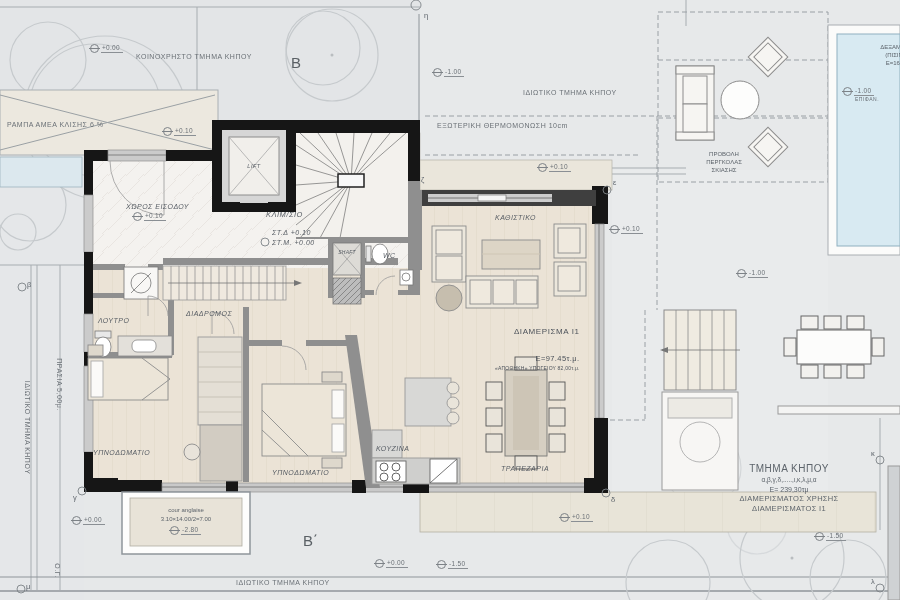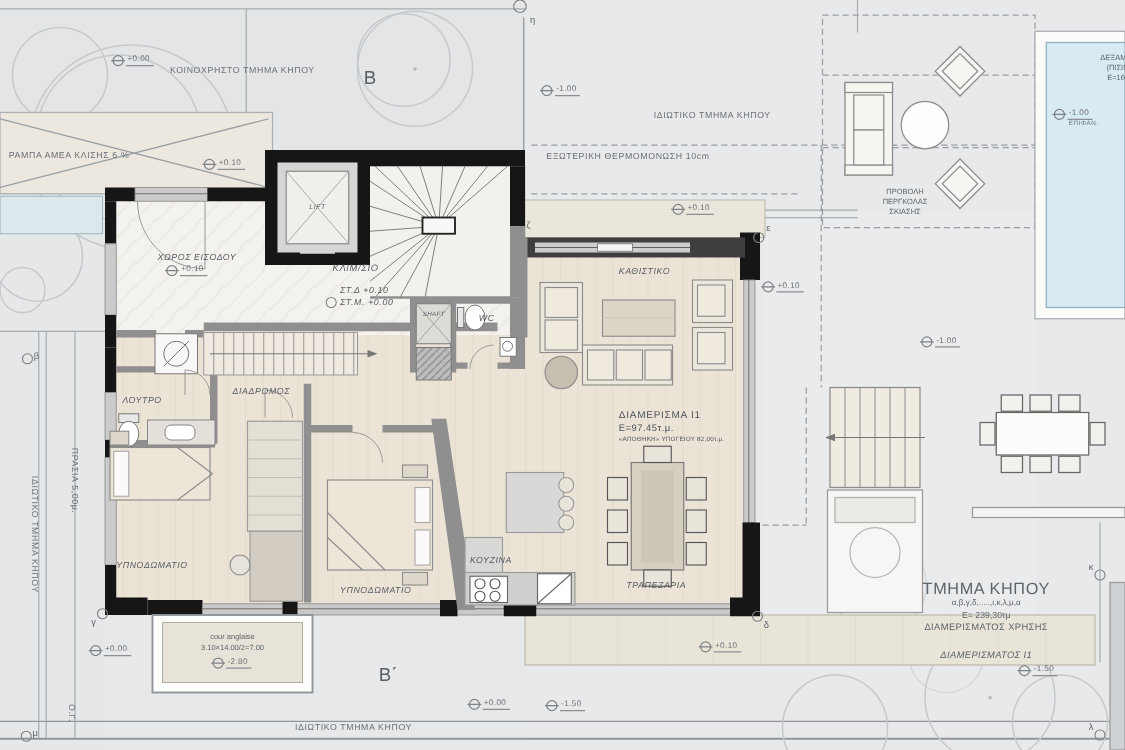--- a/index.html
+++ b/index.html
@@ -10,21 +10,21 @@
   .room{color:#565c63;font-style:italic;}
   .big{font-size:15px;color:#5a6065;letter-spacing:0;}
   .rot{transform:rotate(90deg);text-align:center;}
   .lvl{position:absolute;display:flex;align-items:flex-end;gap:2px;color:#6a7076;font-size:6.5px;line-height:1;}
   .lvl .dot{width:7px;height:7px;border:1px solid #7d8287;border-radius:50%;position:relative;flex:0 0 auto;}
   .lvl .dot:before{content:'';position:absolute;left:-2px;right:-2px;top:2.5px;border-top:1px solid #7d8287;}
   .lvl .val{border-bottom:1px solid #8a8f94;padding:0 3px 1px 1px;letter-spacing:.3px;}
   .blet{position:absolute;color:#5d646b;font-size:7.5px;line-height:1;}
   .apt{position:absolute;color:#4c525a;line-height:1;}
   .apt .l1{font-size:8px;letter-spacing:.6px;}
-  .apt .l2{font-size:7.5px;margin-top:3px;letter-spacing:.4px;}
+  .apt .l2{font-size:7.5px;margin-top:19px;letter-spacing:.4px;}
   .apt .l3{font-size:5px;margin-top:3px;letter-spacing:.2px;}
   .blk{position:absolute;text-align:center;color:#5d646b;line-height:1;}
 </style>
 </head>
 <body>
 
 <div id="plan">
 
 <svg width="900" height="600" viewBox="0 0 900 600">
   <defs>
@@ -384,32 +384,32 @@
 <div class="lab room" style="left:333px;top:250px;width:28px;text-align:center;font-size:5px;letter-spacing:.2px;">SHAFT</div>
 <div class="lab room" style="left:383px;top:252px;">WC</div>
 <div class="lab room" style="left:495px;top:214px;">ΚΑΘΙΣΤΙΚΟ</div>
 <div class="lab room" style="left:186px;top:310px;">ΔΙΑΔΡΟΜΟΣ</div>
 <div class="lab room" style="left:98px;top:317px;">ΛΟΥΤΡΟ</div>
 <div class="lab room" style="left:93px;top:449px;">ΥΠΝΟΔΩΜΑΤΙΟ</div>
 <div class="lab room" style="left:272px;top:469px;">ΥΠΝΟΔΩΜΑΤΙΟ</div>
 <div class="lab room" style="left:376px;top:445px;">ΚΟΥΖΙΝΑ</div>
 <div class="lab room" style="left:501px;top:465px;">ΤΡΑΠΕΖΑΡΙΑ</div>
 
-<div class="apt" style="left:495px;top:328px;">
+<div class="apt" style="left:495px;top:328px;text-align:right;">
   <div class="l1">ΔΙΑΜΕΡΙΣΜΑ I1</div>
   <div class="l2">E=97.45τ.μ.</div>
   <div class="l3">«ΑΠΟΘΗΚΗ» ΥΠΟΓΕΙΟΥ 82,00τ.μ.</div>
 </div>
 
 <div class="blk" style="left:730px;top:464px;width:118px;">
-  <div style="font-size:13px;letter-spacing:.5px;">ΤΜΗΜΑ ΚΗΠΟΥ</div>
+  <div style="font-size:10px;letter-spacing:.5px;">ΤΜΗΜΑ ΚΗΠΟΥ</div>
   <div style="font-size:6.5px;margin-top:2.5px;">α,β,γ,δ,.....,ι,κ,λ,μ,α</div>
   <div style="font-size:7px;margin-top:2.5px;">E= 239,30τμ</div>
   <div style="font-size:7.5px;margin-top:2.5px;letter-spacing:.3px;">ΔΙΑΜΕΡΙΣΜΑΤΟΣ ΧΡΗΣΗΣ</div>
-  <div style="font-size:7.5px;margin-top:14px;letter-spacing:.3px;font-style:italic;">ΔΙΑΜΕΡΙΣΜΑΤΟΣ I1</div>
+  <div style="font-size:7.5px;margin-top:2px;letter-spacing:.3px;">ΔΙΑΜΕΡΙΣΜΑΤΟΣ I1</div>
 </div>
 
 <div class="blk" style="left:128px;top:507px;width:116px;">
   <div style="font-size:6px;">cour anglaise</div>
   <div style="font-size:6px;margin-top:2.5px;">3.10×14.00/2=7.00</div>
 </div>
 
 <div class="lab big" style="left:303px;top:533px;">B΄</div>
 <div class="lab" style="left:236px;top:579px;">ΙΔΙΩΤΙΚΟ ΤΜΗΜΑ ΚΗΠΟΥ</div>
 

